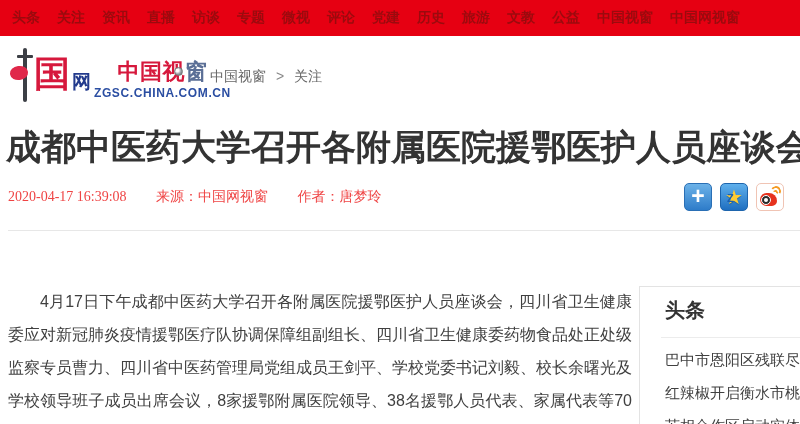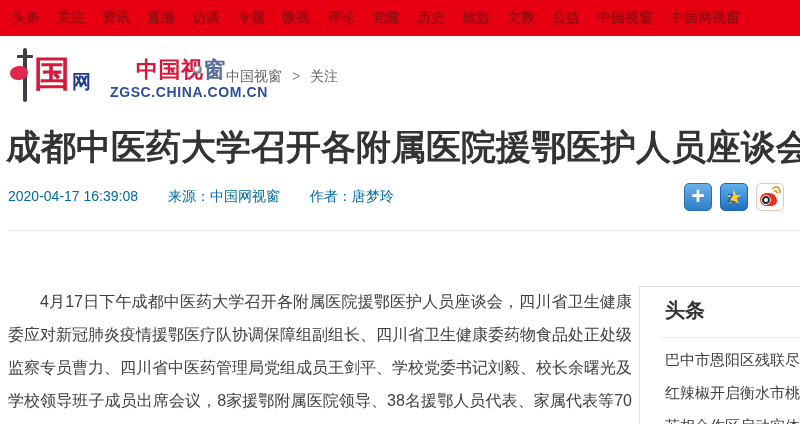--- a/index.html
+++ b/index.html
@@ -21,33 +21,33 @@
   .art-hilt { position:absolute; left:9px; top:7px; width:16px; height:3px; background:#3c3f45; border-radius:1px; }
   .art-guo { position:absolute; left:26px; top:8px; font-size:36px; font-weight:bold; color:#d6183c; line-height:1; }
   .logo-wang { font-size:19px; font-weight:bold; color:#223a8c; margin:0 3px 9px 0; }
   .logo-text-stack { display:flex; flex-direction:column; align-items:center; margin-bottom:4px; }
   .logo-site { font-size:22px; font-weight:900; letter-spacing:0.5px; line-height:1.1; position:relative; }
   .logo-site .red-part { color:#d6183c; }
   .logo-site .blue-part { color:#5b6f96; }
   .logo-lens { position:absolute; width:9px; height:9px; border-radius:50%;
     background:radial-gradient(circle at 35% 35%, #fefefe 0 20%, #9aa0a8 55%, #55595f 100%);
     right:24px; top:7px; border:1px solid #777; }
-  .logo-domain { font-size:14px; font-weight:bold; color:#2b4ea2; letter-spacing:0.6px; margin-top:2px;margin-left:16px; }
+  .logo-domain { font-size:12px; font-weight:bold; color:#2b4ea2; letter-spacing:0.6px; margin-top:2px; }
 
   
-  .breadcrumb { position:absolute; left:210px; top:68px; font-size:14px; color:#666;margin-left:16px; }
+  .breadcrumb { position:absolute; left:210px; top:68px; font-size:14px; color:#666; }
   .breadcrumb .crumb { cursor:pointer; }
   .breadcrumb .sep { margin:0 6px; color:#888; }
 
   
   .article-title { position:absolute; left:6px; top:124px; width:800px;
     font-size:35px; font-weight:bold; color:#333; white-space:nowrap; letter-spacing:0; }
 
   
-  .meta-row { position:absolute; left:8px; top:188px; font-size:14px; color:#0369a1; }
+  .meta-row { position:absolute; left:8px; top:188px; font-size:14px; color:#ef4444;font-family:Liberation Serif, serif; }
   .meta-row span { margin-right:26px; }
 
   
   .share-bar { position:absolute; top:183px; left:684px; display:flex; gap:8px; }
   .share-icon { width:28px; height:28px; border-radius:5px; position:relative; cursor:pointer; }
   .icon-plus { background:linear-gradient(#6cb2e8,#2e7cc9); border:1px solid #2a6fb5;
     color:#fff; font-size:23px; font-weight:bold; text-align:center; line-height:25px; }
   .icon-qzone { background:linear-gradient(#5fb0ec,#1f6fc0); border:1px solid #1e65ad;
     text-align:center; }
   .qz-star { color:#ffcc33; font-size:20px; line-height:27px; text-shadow:0 1px 1px rgba(0,0,0,.25); }

